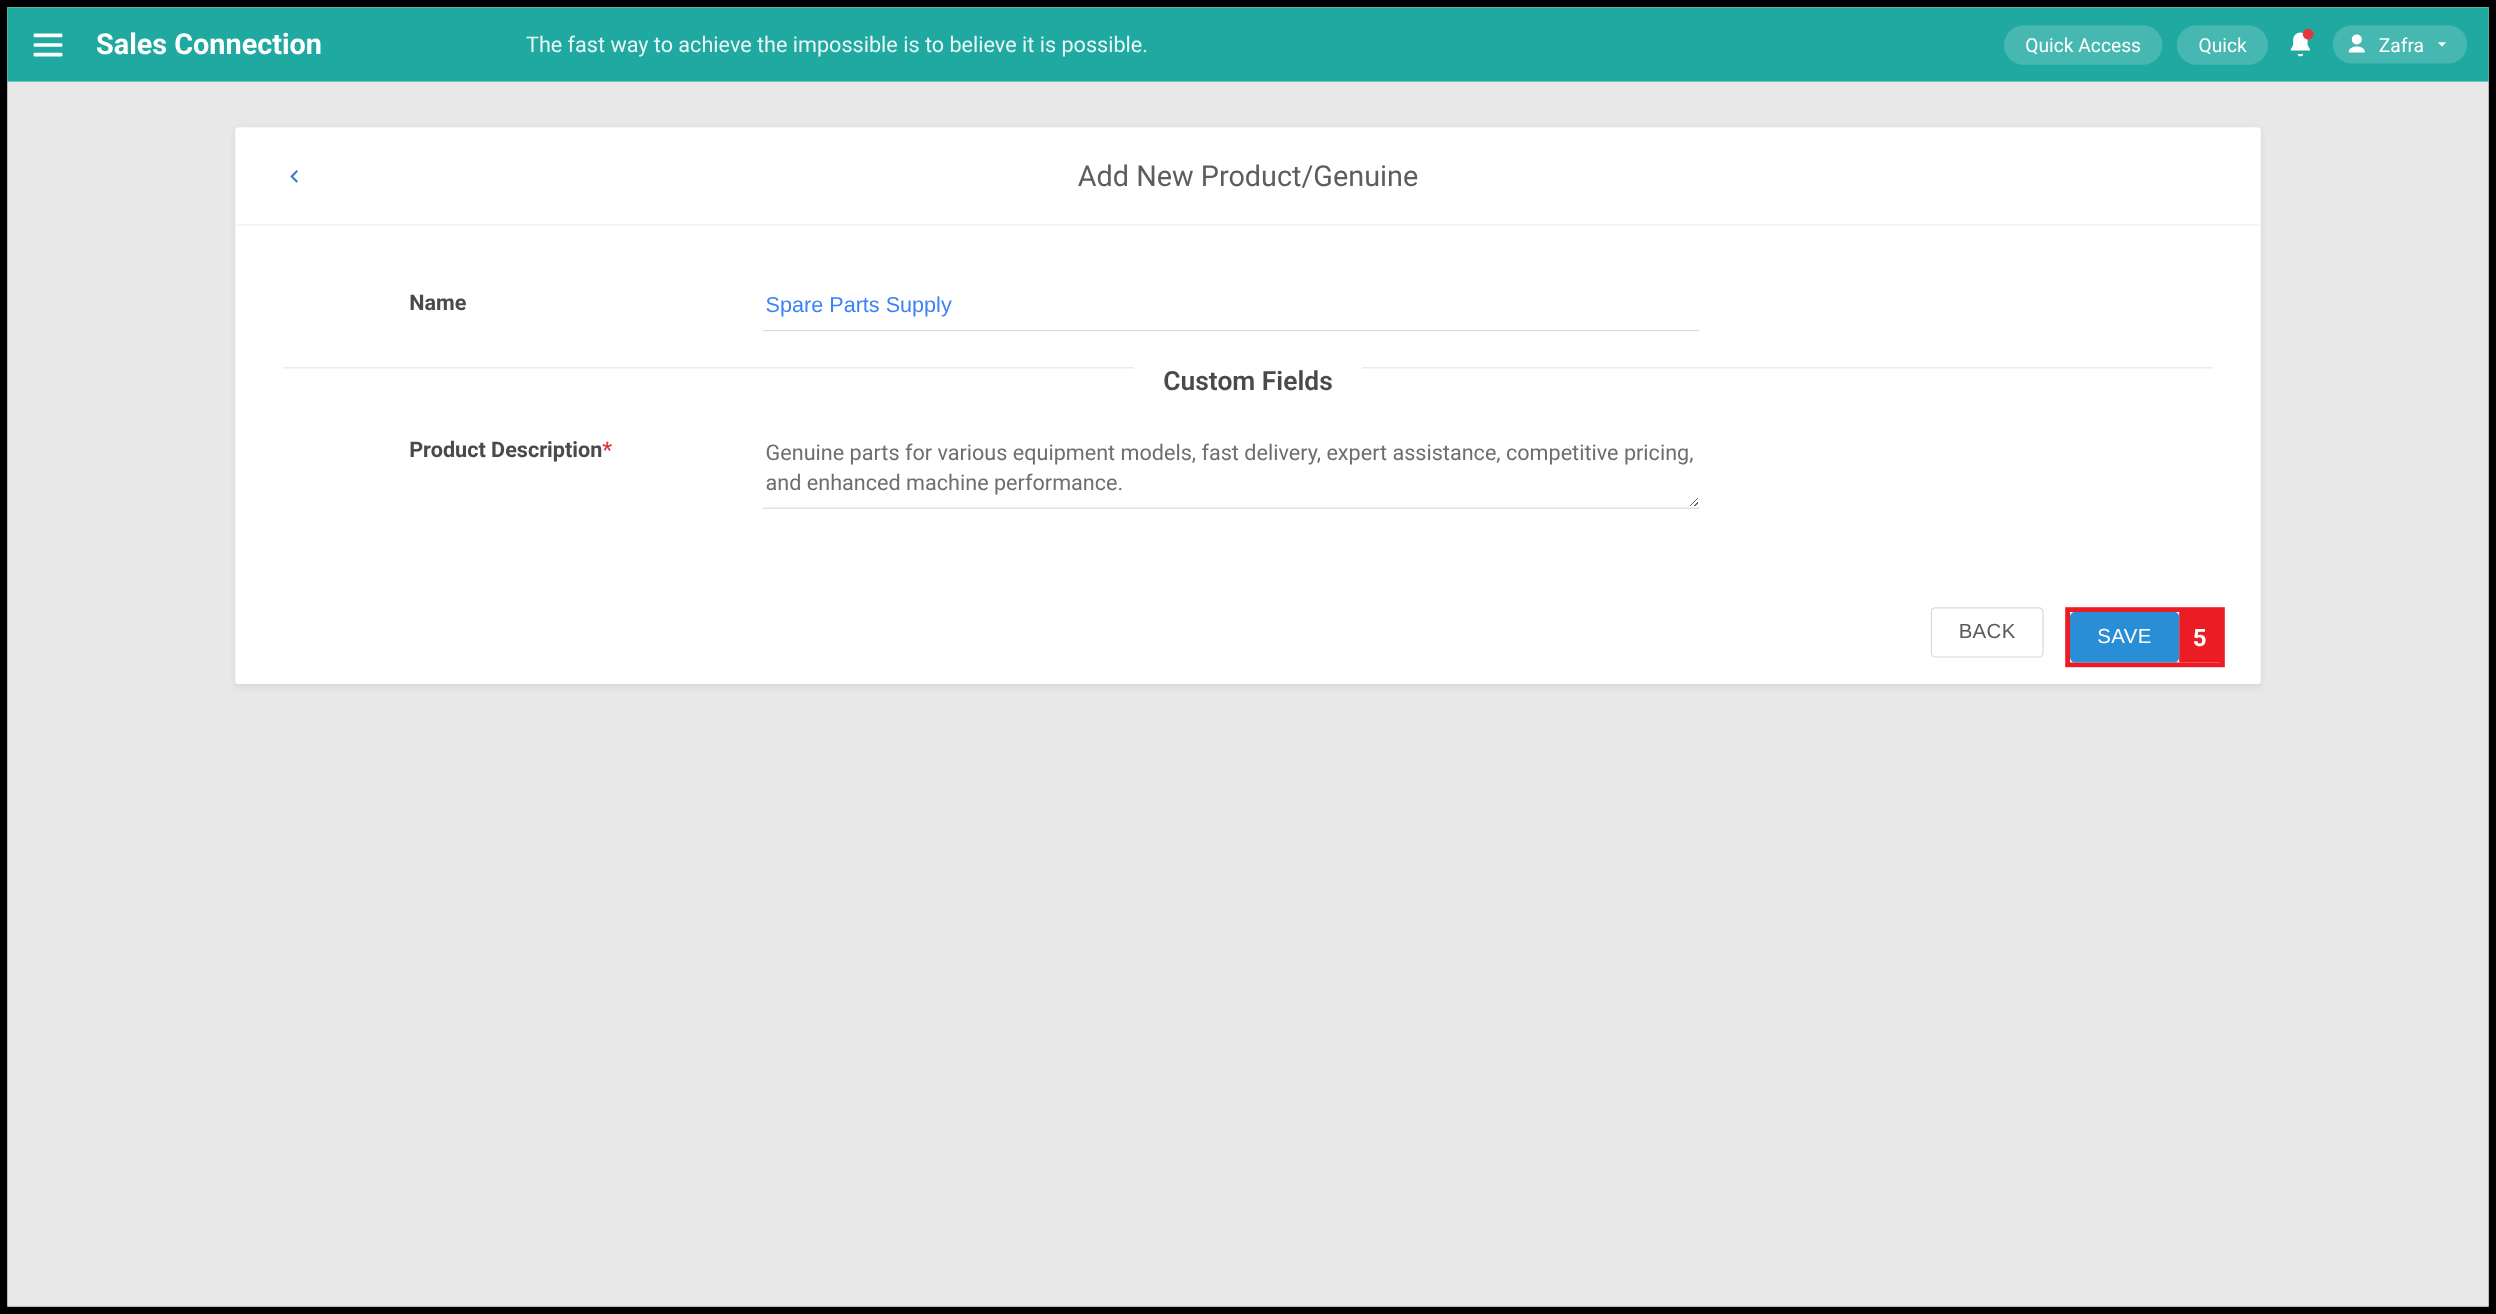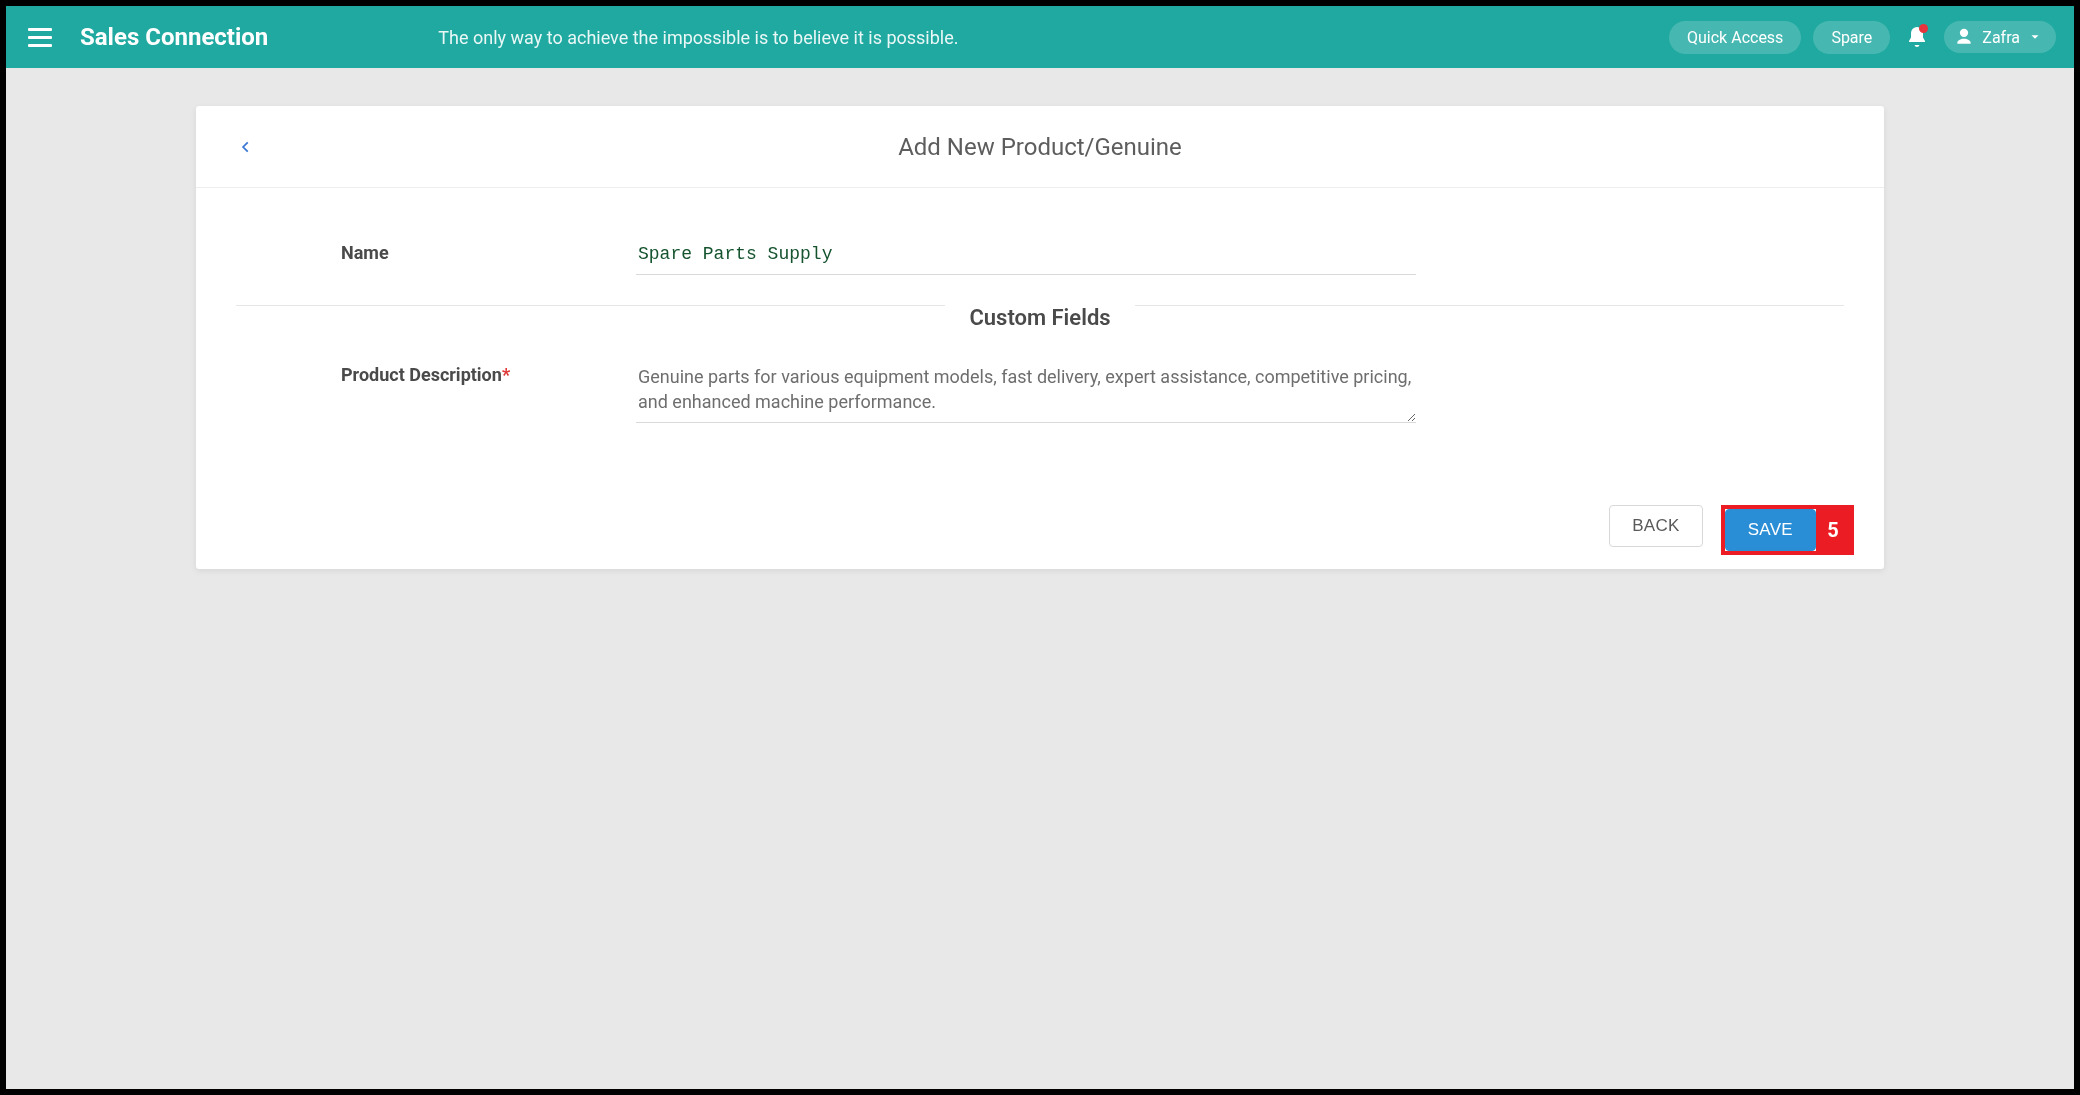--- a/index.html
+++ b/index.html
@@ -155,22 +155,22 @@
   .form-field {
     flex: 1;
     max-width: 780px;
   }
   .text-input {
     width: 100%;
     border: none;
     border-bottom: 1px solid #d9d9d9;
     padding: 6px 2px 10px 2px;
     font-size: 18px;
-    color: #14532d;
-    font-family: Liberation Mono, monospace;
+    color: #3b82f6;
+    font-family: Liberation Sans, sans-serif;
     outline: none;
     background: transparent;
   }
   .textarea-input {
     width: 100%;
     border: none;
     border-bottom: 1px solid #d9d9d9;
     padding: 4px 2px 8px 2px;
     font-size: 18px;
     color: #6e6e6e;
@@ -254,27 +254,27 @@
 <div class="outer-frame">
   <div class="app-frame">
 
     <div class="topbar">
       <div class="hamburger">
         <span></span>
           <span></span>
           <span></span>
       </div>
       <div class="app-title">Sales Connection</div>
-      <div class="tagline">The only way to achieve the impossible is to believe it is possible.</div>
+      <div class="tagline">The fast way to achieve the impossible is to believe it is possible.</div>
       <div class="topbar-right">
         <div class="pill">
           <span>Quick Access</span>
         </div>
         <div class="pill">
-          <span>Spare</span>
+          <span>Quick</span>
         </div>
         <div class="bell-wrap">
           <svg viewBox="0 0 24 24">
               <path d="M12 2a6 6 0 0 0-6 6v4.5L4 16v1h16v-1l-2-3.5V8a6 6 0 0 0-6-6zm0 20a2.5 2.5 0 0 0 2.45-2h-4.9A2.5 2.5 0 0 0 12 22z"></path>
             </svg>
           <div class="bell-dot"></div>
         </div>
         <div class="user-chip">
           <svg class="avatar" viewBox="0 0 24 24">
               <path d="M12 12a5 5 0 1 0-5-5 5 5 0 0 0 5 5zm0 2c-4 0-8 2-8 5v1h16v-1c0-3-4-5-8-5z"></path>

